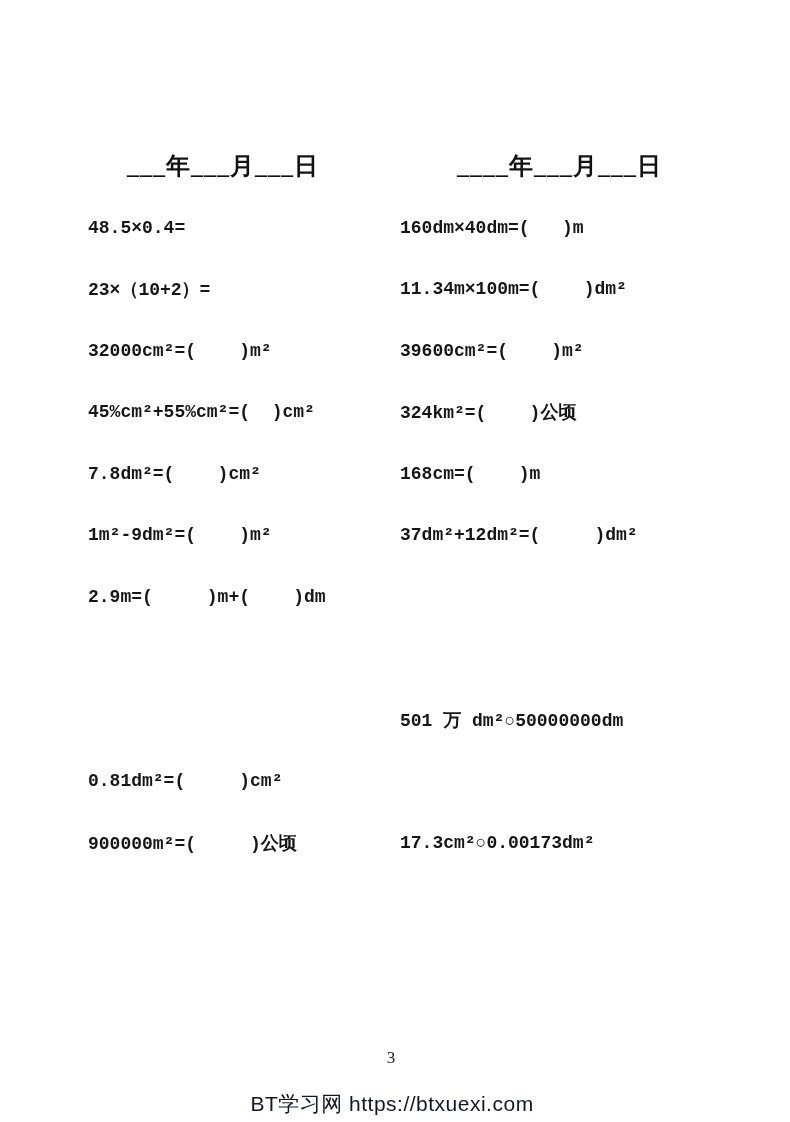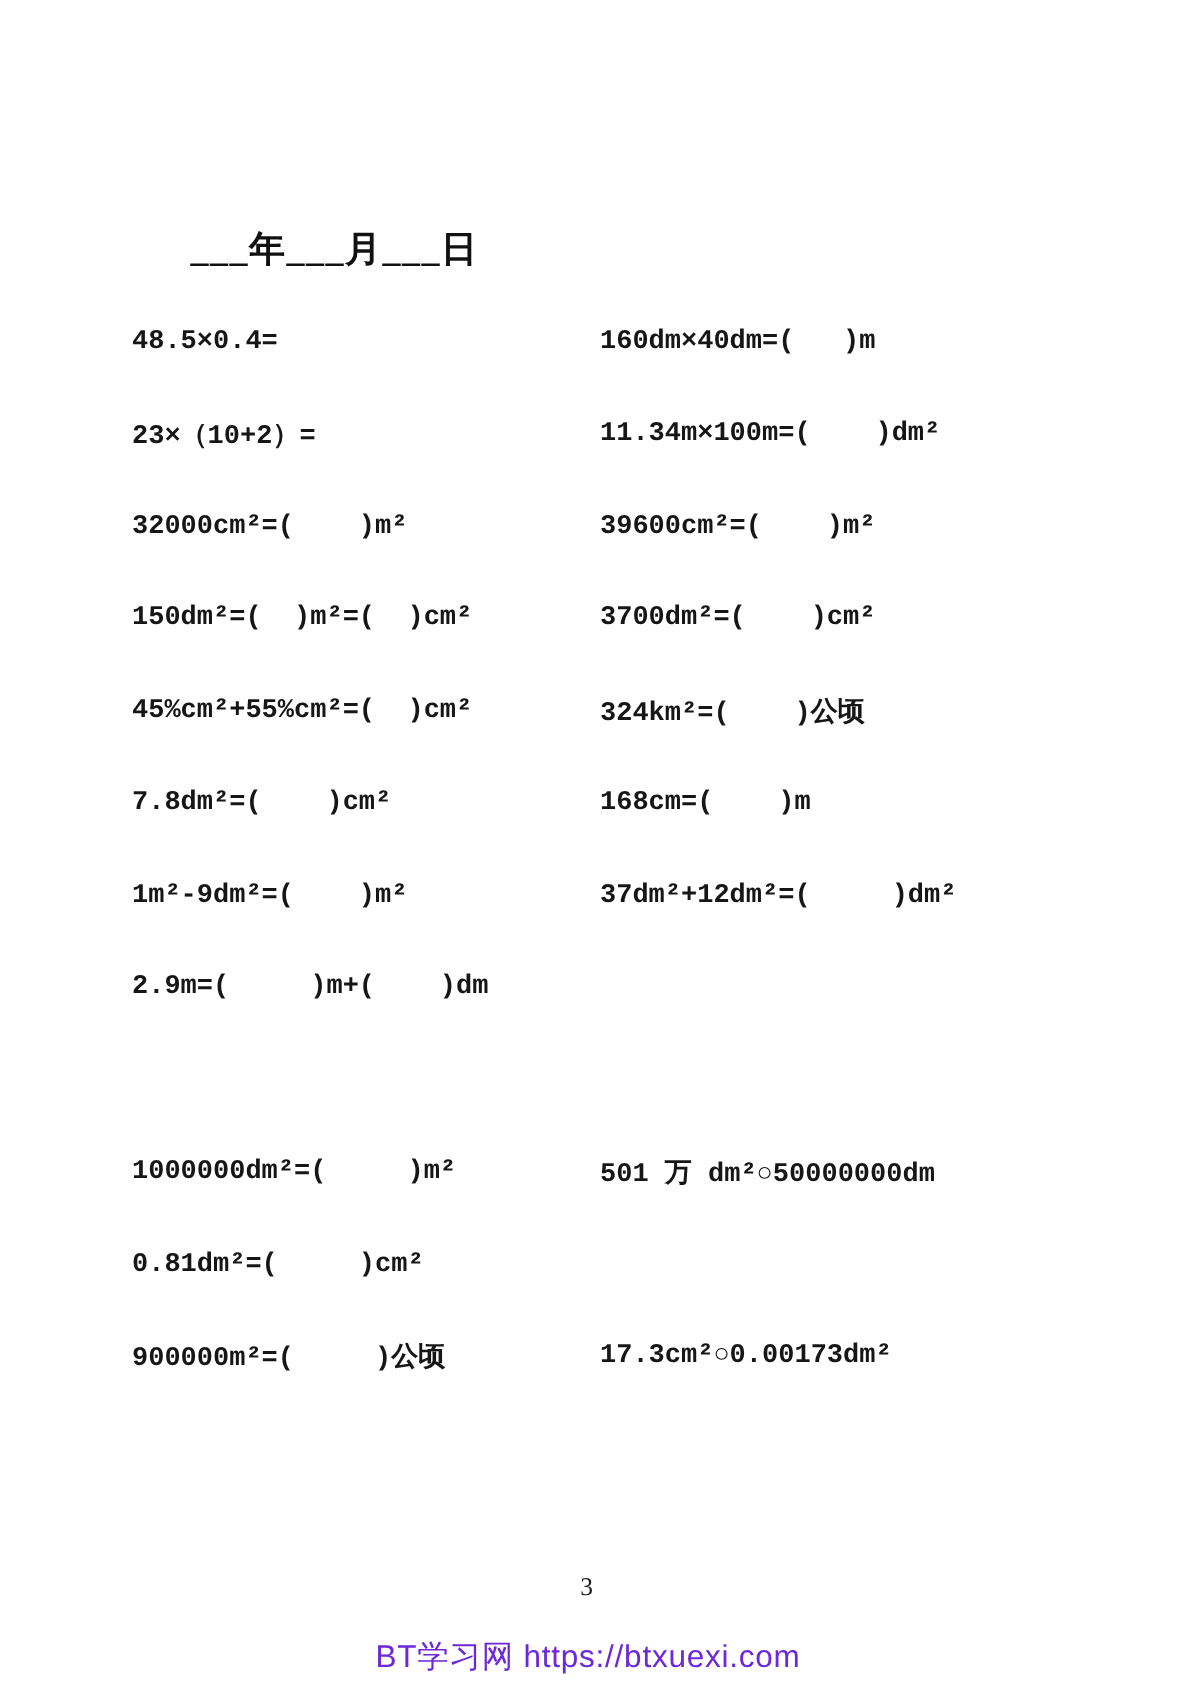--- a/index.html
+++ b/index.html
@@ -67,67 +67,63 @@
     color: #1c1c1c;
   }
   .watermark {
     position: absolute;
     top: 1066px;
     left: 0;
     width: 784px;
     text-align: center;
     font-family: "Liberation Sans", "DejaVu Sans", sans-serif;
     font-size: 21px;
-    color: #6d28d9;
+    color: #0f172a;
     letter-spacing: 0.5px;
   }
 </style>
 </head>
 <body>
 
 <div class="page">
 
   <div class="date-header left">___年___月___日</div>
+  <div class="date-header right">____年___月___日</div>
 
   <div class="problems">
     <div class="prow">
       <span class="cell l">48.5×0.4=</span>
       <span class="cell r">160dm×40dm=(   )m</span>
     </div>
     <div class="prow">
       <span class="cell l">23×（10+2）=</span>
       <span class="cell r">11.34m×100m=(    )dm²</span>
     </div>
     <div class="prow">
       <span class="cell l">32000cm²=(    )m²</span>
       <span class="cell r">39600cm²=(    )m²</span>
-    </div>
-    <div class="prow">
-      <span class="cell l">150dm²=(  )m²=(  )cm²</span>
-      <span class="cell r">3700dm²=(    )cm²</span>
     </div>
     <div class="prow">
       <span class="cell l">45%cm²+55%cm²=(  )cm²</span>
       <span class="cell r">324km²=(    )公顷</span>
     </div>
     <div class="prow">
       <span class="cell l">7.8dm²=(    )cm²</span>
       <span class="cell r">168cm=(    )m</span>
     </div>
     <div class="prow">
       <span class="cell l">1m²-9dm²=(    )m²</span>
       <span class="cell r">37dm²+12dm²=(     )dm²</span>
     </div>
     <div class="prow">
       <span class="cell l">2.9m=(     )m+(    )dm</span>
     </div>
     <div class="prow">
     </div>
     <div class="prow">
-      <span class="cell l">1000000dm²=(     )m²</span>
       <span class="cell r">501 万 dm²○50000000dm</span>
     </div>
     <div class="prow">
       <span class="cell l">0.81dm²=(     )cm²</span>
     </div>
     <div class="prow">
       <span class="cell l">900000m²=(     )公顷</span>
       <span class="cell r">17.3cm²○0.00173dm²</span>
     </div>
   </div>

